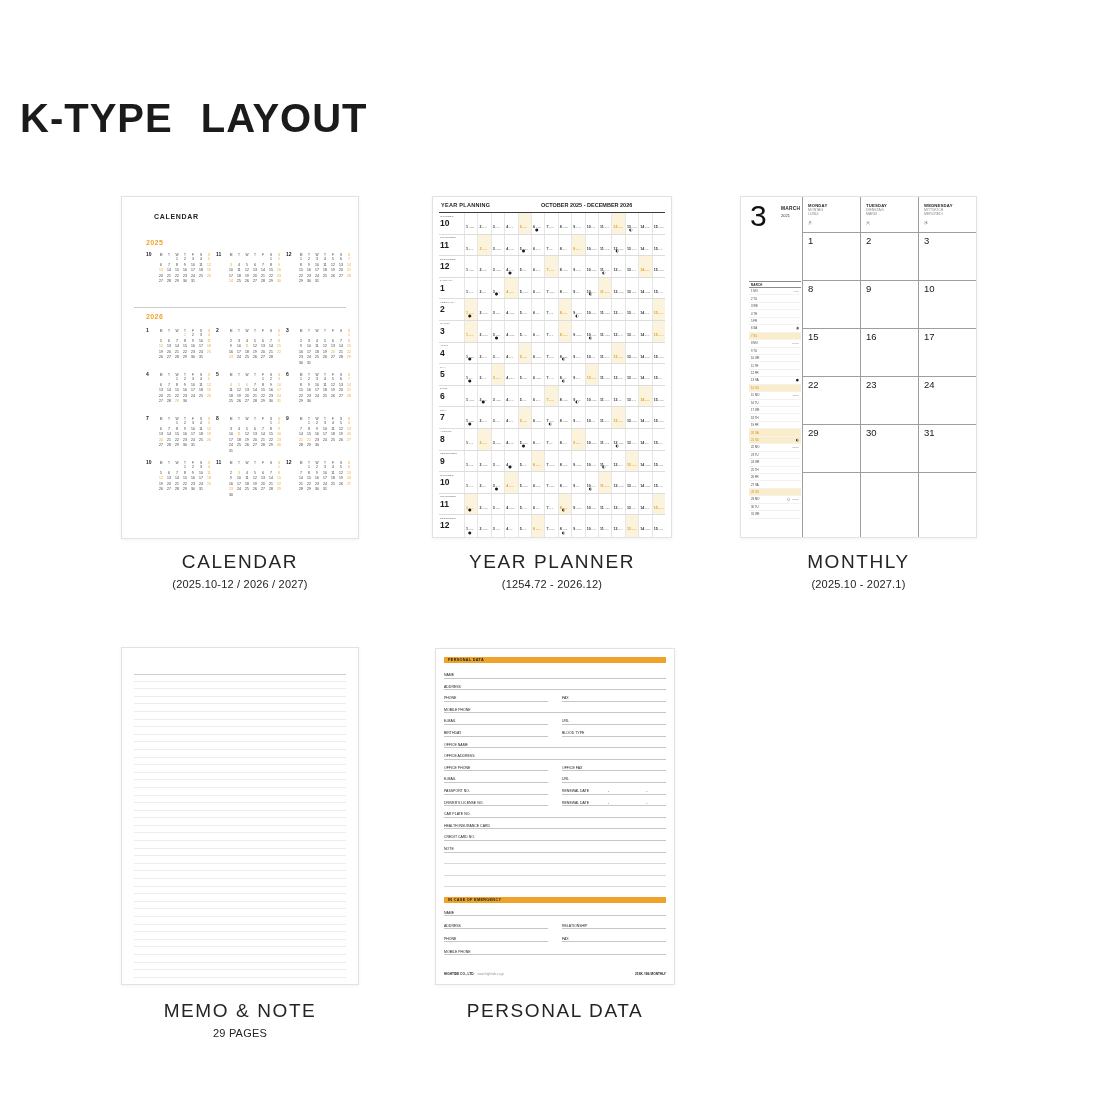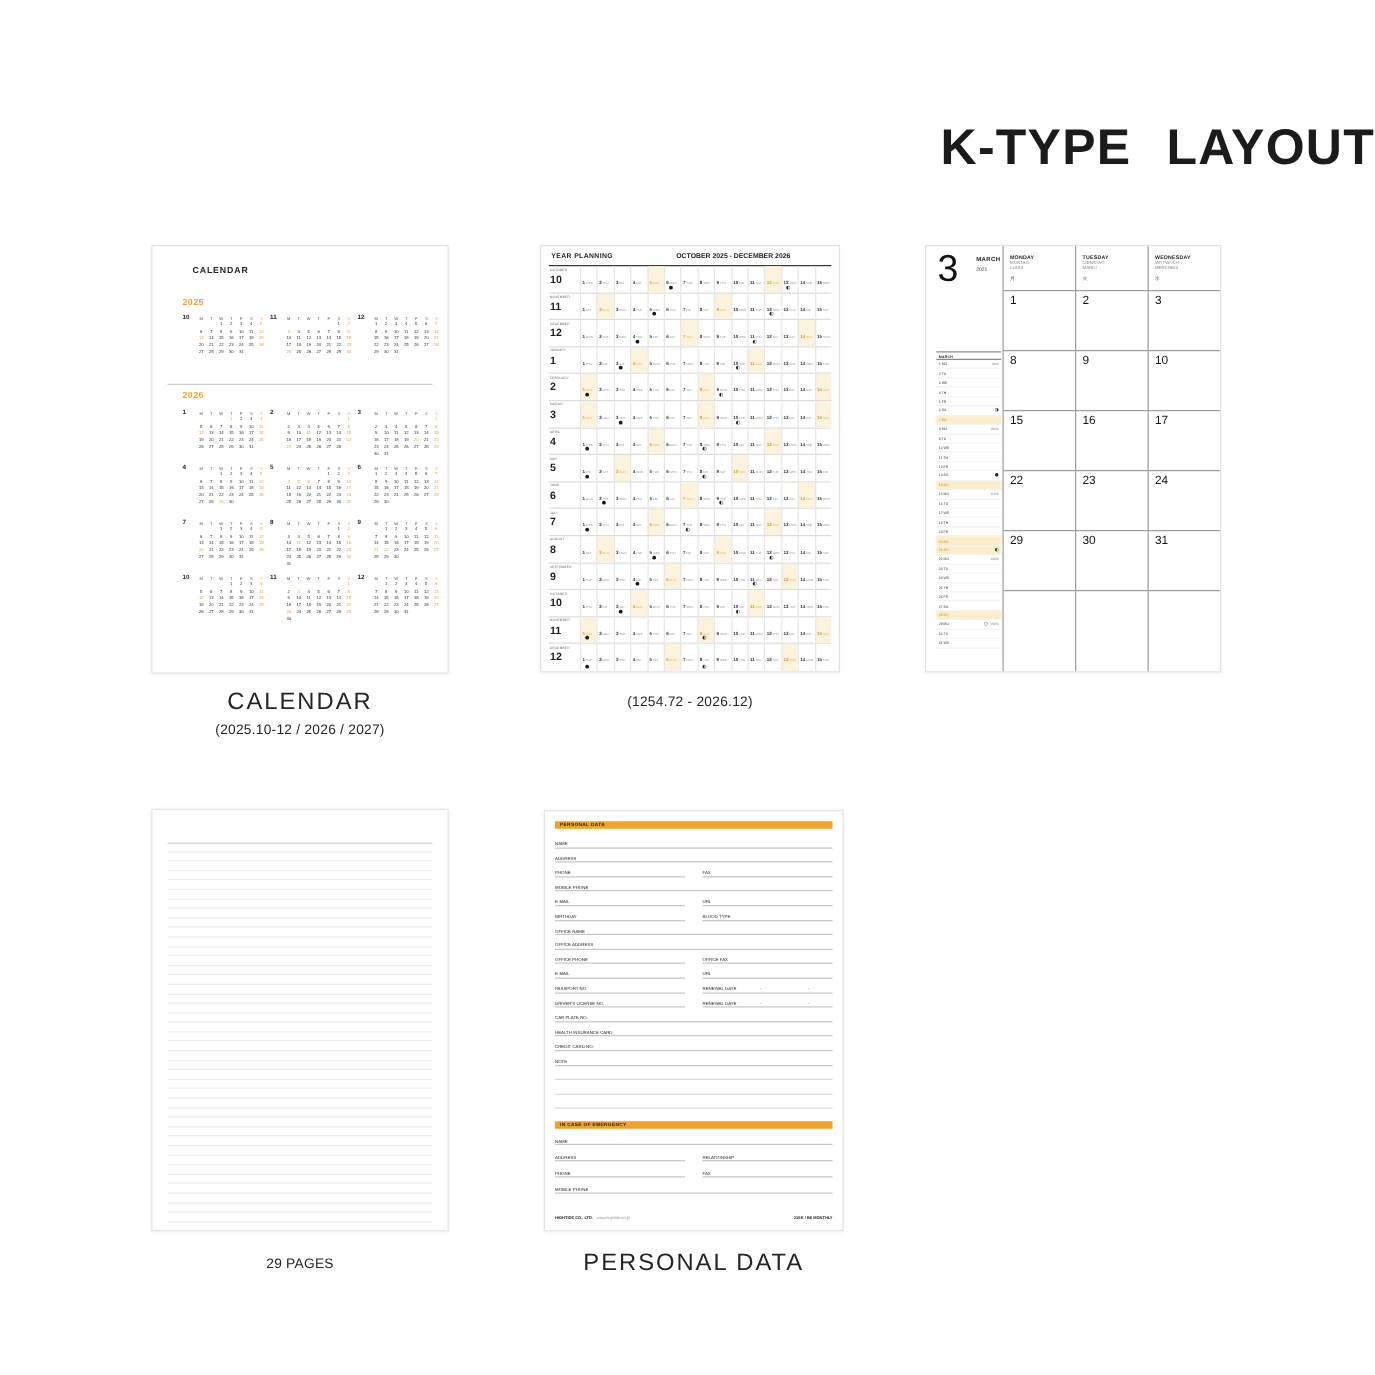--- a/index.html
+++ b/index.html
@@ -1,19 +1,19 @@
 <!DOCTYPE html>
 <html><head>
 <meta charset="utf-8">
 <style>
   *{margin:0;padding:0;box-sizing:border-box;}
   html,body{background:#fff;font-family:"Liberation Sans",sans-serif;}
   .stage{position:relative;width:1100px;height:1100px;background:#fff;overflow:hidden;margin:0 auto;}
 
-  .main-title{position:absolute;top:96px;left:0;width:100%;text-align:right;
+  .main-title{position:absolute;top:96px;left:0;width:100%;text-align:left;
     font-size:40px;font-weight:bold;letter-spacing:1px;word-spacing:16px;color:#1b1b1b;padding-left:20px;}
 
   .panel{position:absolute;background:#fff;border:1px solid #e2e2e2;box-shadow:0 1px 4px rgba(0,0,0,0.05);}
   #p-calendar{left:121px;top:196px;width:238px;height:343px;}
   #p-planner {left:432px;top:196px;width:240px;height:342px;}
   #p-monthly {left:740px;top:196px;width:237px;height:342px;}
   #p-memo    {left:121px;top:647px;width:238px;height:338px;}
   #p-personal{left:435px;top:648px;width:240px;height:337px;}
 
   .caption{position:absolute;text-align:center;color:#242424;}
@@ -1548,22 +1548,28 @@
         <span class="right">21SK / B6 MONTHLY</span>
       </div>
     </div>
   </div>
 
   <div class="caption" id="c-calendar">
     <div class="cap-title">CALENDAR</div>
     <div class="cap-sub">(2025.10-12 / 2026 / 2027)</div>
   </div>
   <div class="caption" id="c-planner">
+    <div class="cap-title">YEAR PLANNER</div>
     <div class="cap-sub">(1254.72 - 2026.12)</div>
   </div>
+  <div class="caption" id="c-monthly">
+    <div class="cap-title">MONTHLY</div>
+    <div class="cap-sub">(2025.10 - 2027.1)</div>
+  </div>
   <div class="caption" id="c-memo">
+    <div class="cap-title">MEMO &amp; NOTE</div>
     <div class="cap-sub">29 PAGES</div>
   </div>
   <div class="caption" id="c-personal">
     <div class="cap-title">PERSONAL DATA</div>
   </div>
 
 </div>
 
 </body></html>

